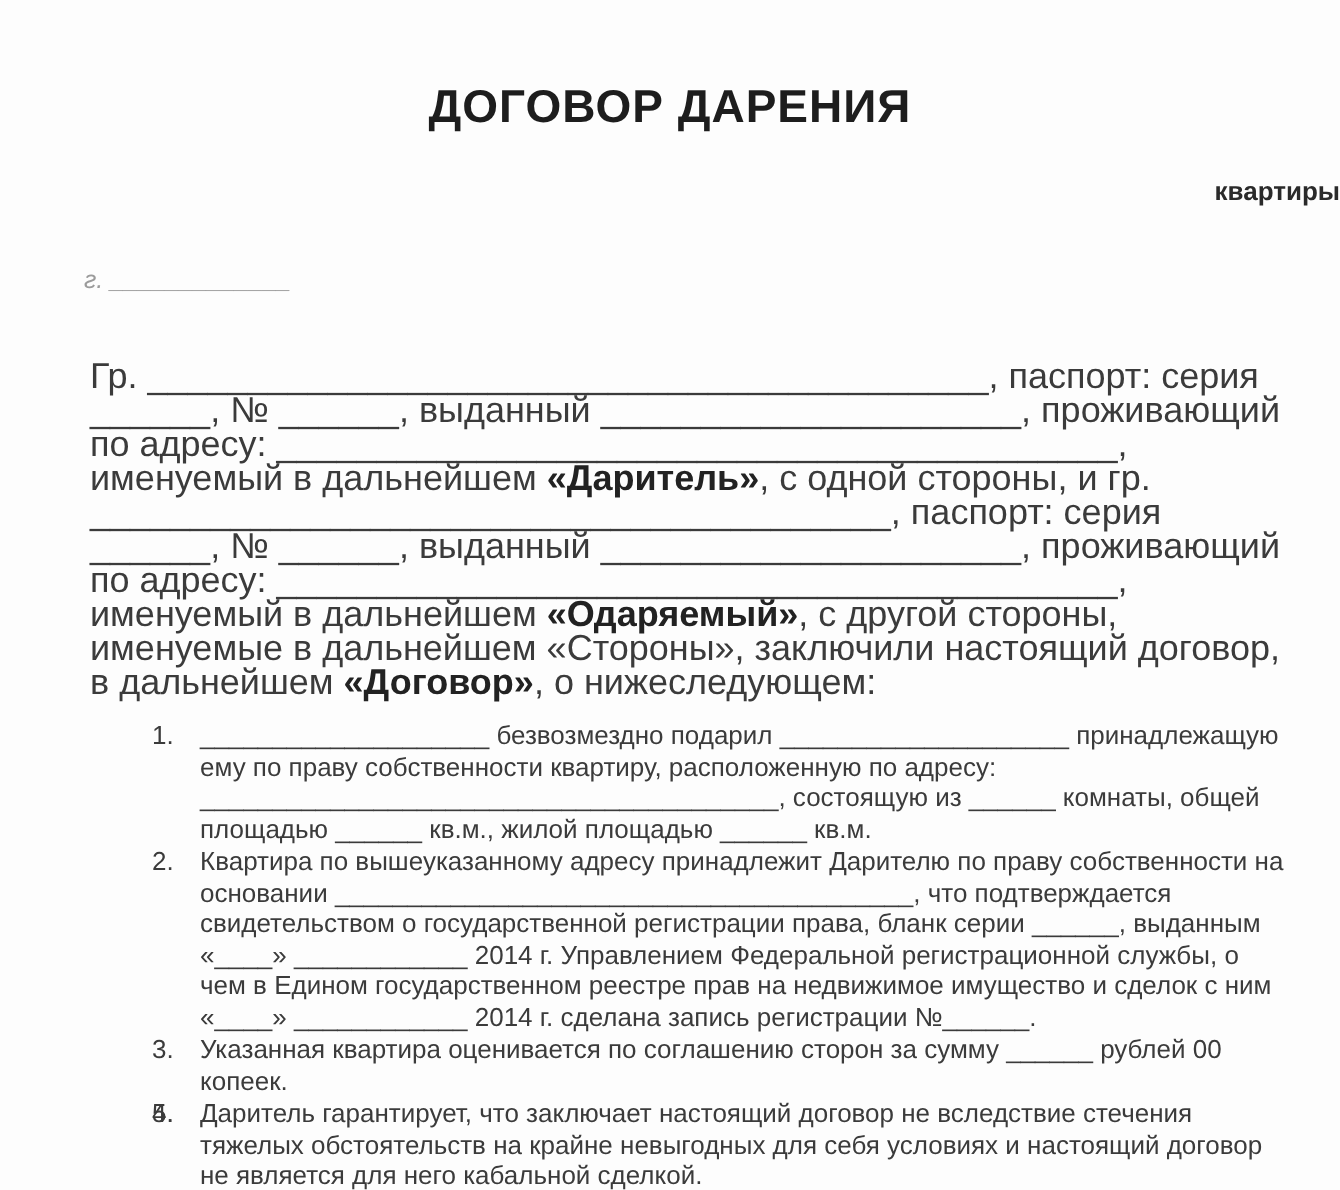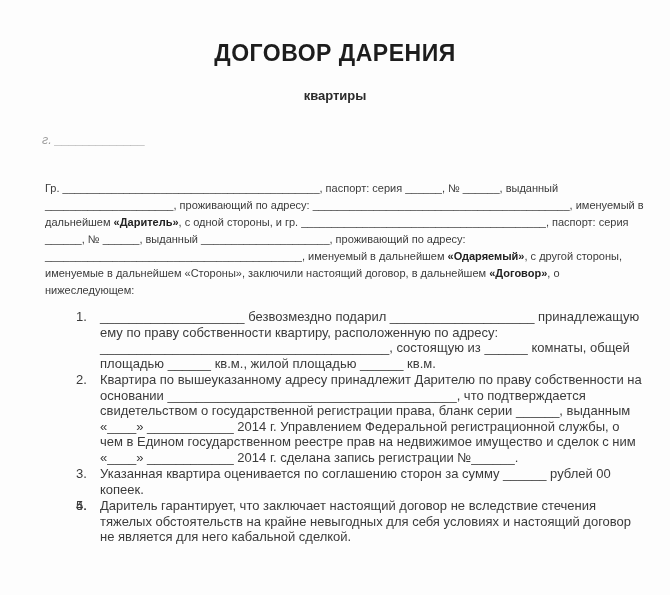--- a/index.html
+++ b/index.html
@@ -16,37 +16,37 @@
   .title {
     margin: 40px 0 0 0;
     text-align: center;
     font-size: 23px;
     font-weight: bold;
     letter-spacing: 0.5px;
     color: #1d1d1d;
   }
   .subtitle {
     margin: 21px 0 0 0;
-    text-align: center;
+    text-align: right;
     font-size: 13px;
     font-weight: bold;
     color: #2a2a2a;
   }
   .dateline {
     display: flex;
     justify-content: space-between;
     margin: 30px 28px 0 42px;
     font-size: 12.5px;
     font-style: italic;
     color: #9b9b9b;
     text-align: center;
   }
   .intro {
     margin: 33px 24px 0 45px;
-    font-size: 11px;
+    font-size: 18px;
     line-height: 17px;
     text-align: left;
     word-break: break-word;
   }
   .intro b { color: #222222; }
   .items {
     list-style: none;
     margin: 10px 0 0 0;
     padding: 0 28px 0 100px;
     font-size: 13px;

